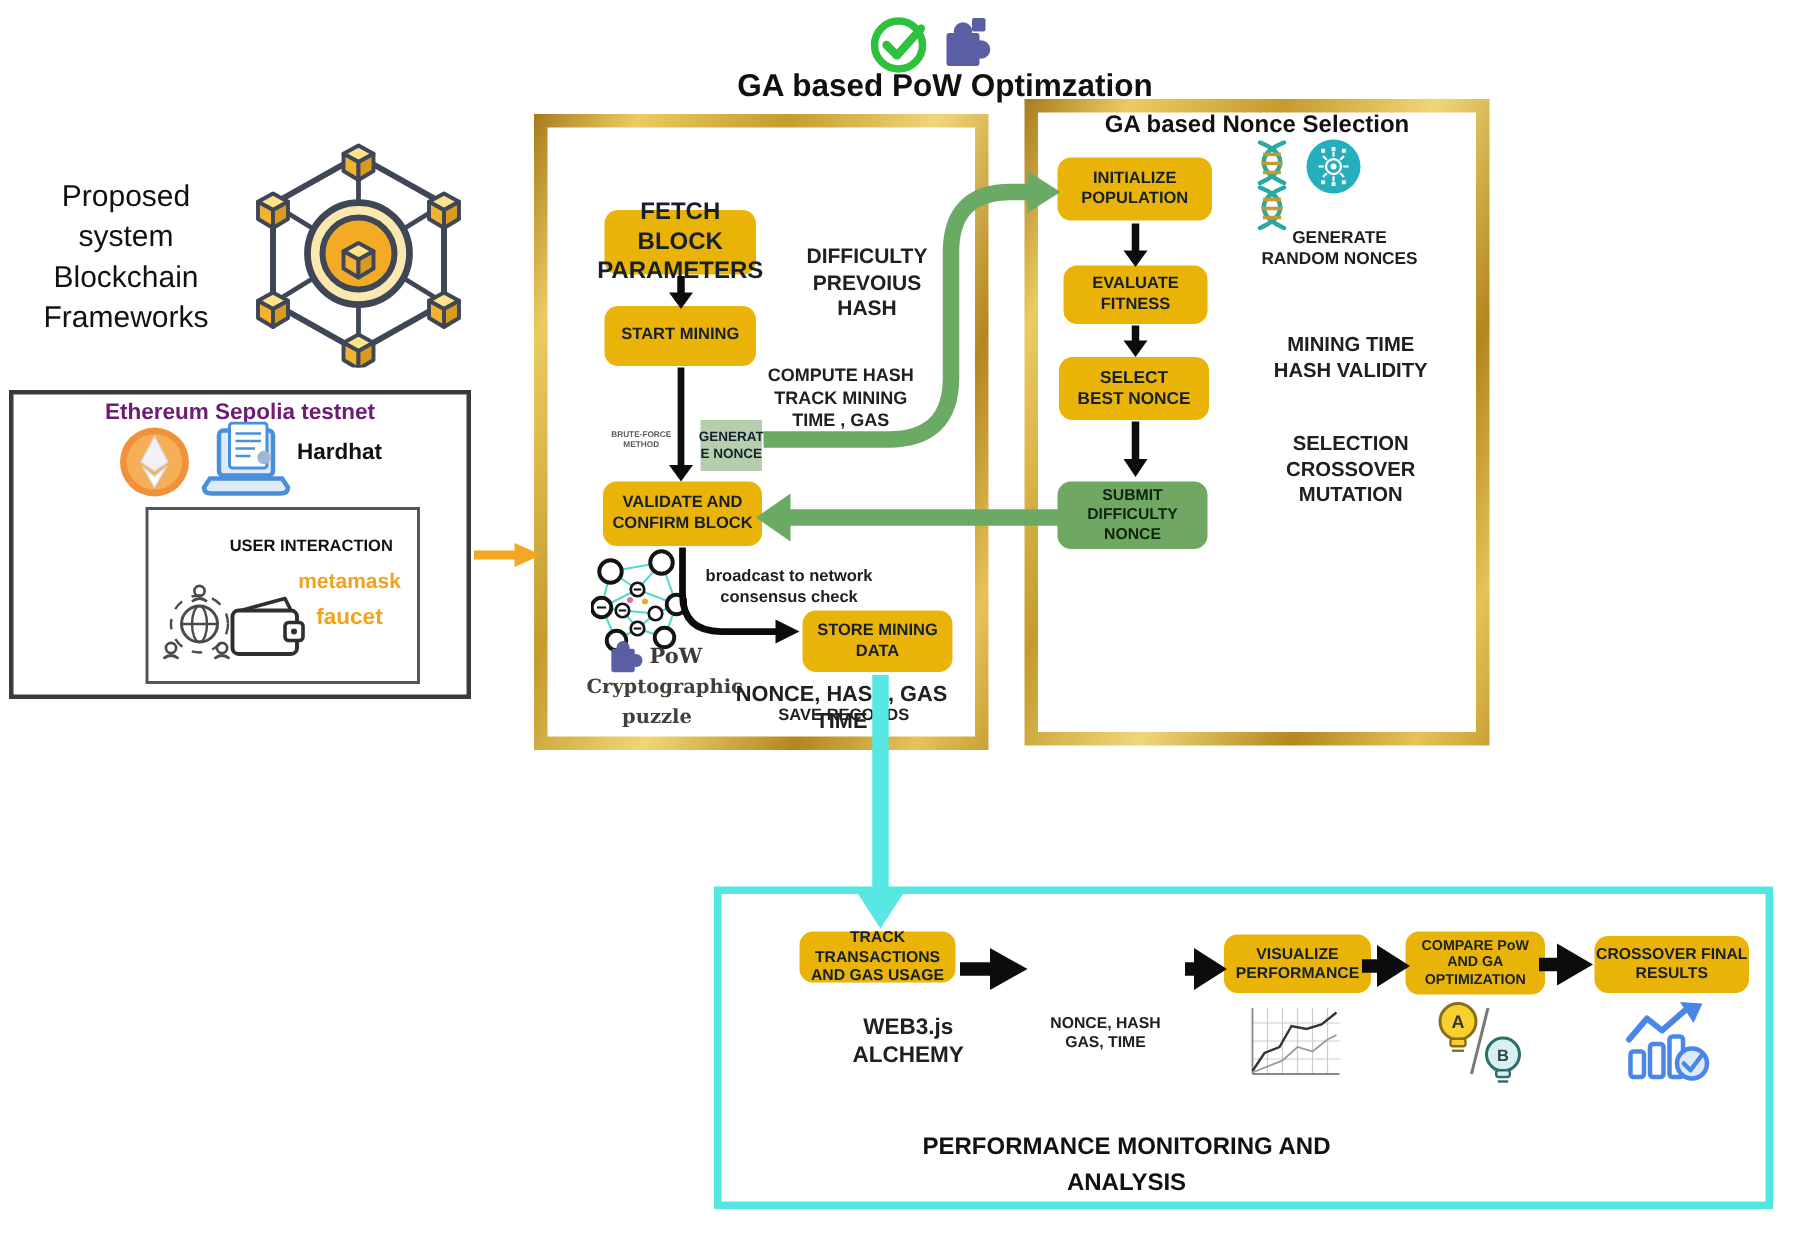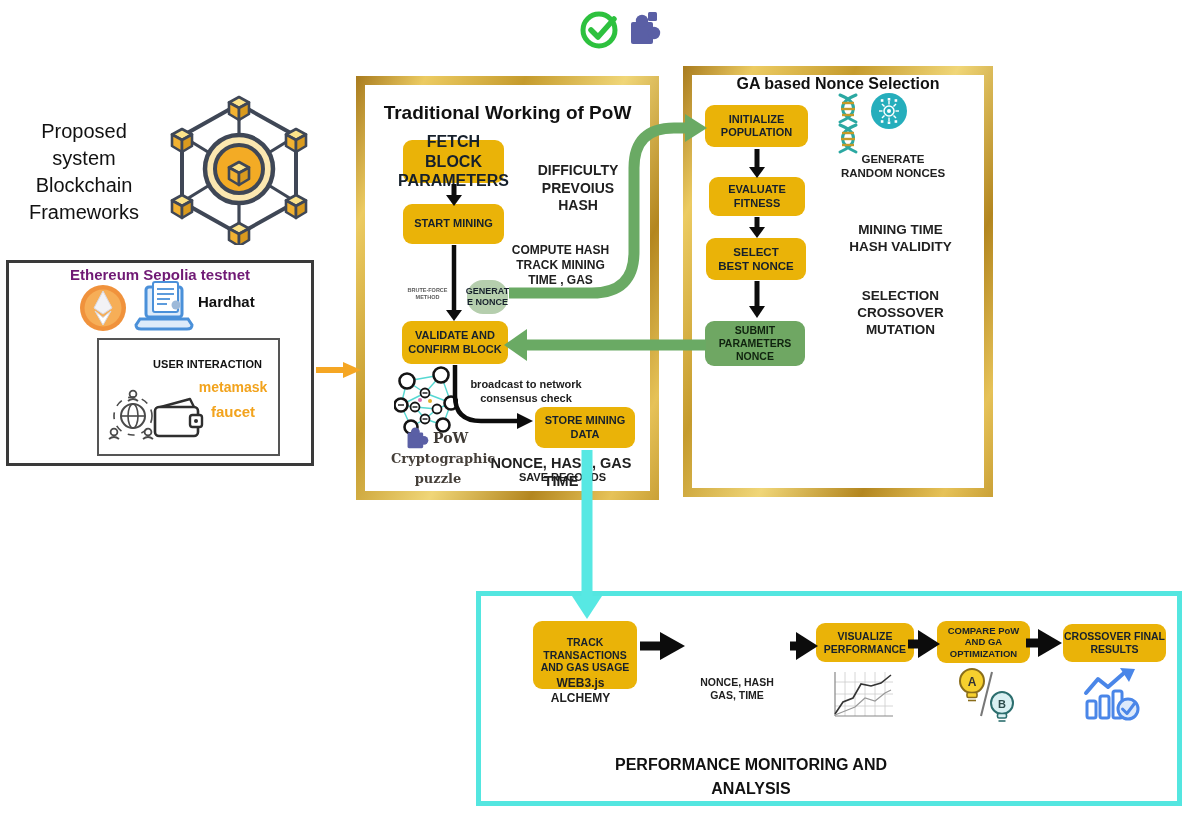--- a/index.html
+++ b/index.html
@@ -44,20 +44,21 @@
     <path d="M13 23 L20 30 L36 12" fill="none" stroke="#2dc13e" stroke-width="5.5" stroke-linecap="round" stroke-linejoin="round"></path>
   </svg>
   <svg class="abs" style="left:626px;top:10px;z-index:2" width="38" height="38" viewBox="0 0 38 38">
     <g fill="#5a5fa5">
       <rect x="5" y="12" width="22" height="22" rx="2"></rect>
       <circle cx="16" cy="11" r="6.2"></circle>
       <circle cx="28" cy="23" r="6.2"></circle>
       <rect x="22" y="2" width="9" height="9" rx="1.5"></rect>
     </g>
   </svg>
+  <div class="abs title" style="left:430px;top:46px;width:400px;font-size:21px">GA based PoW Optimzation</div>
 
   <div class="abs ml" style="left:10px;top:118px;width:148px;text-align:center;font-weight:normal;font-size:20px;line-height:27px;color:#111">Proposed
 system
 Blockchain
 Frameworks</div>
 
   <svg class="abs" style="left:160px;top:93px" width="158" height="152" viewBox="0 0 158 152">
     <defs>
       <g id="cube">
         <polygon points="0,-11 -10,-5.5 0,0 10,-5.5" fill="#fce38a" stroke="#3f4756" stroke-width="2.6" stroke-linejoin="round"></polygon>
@@ -121,34 +122,33 @@
     <path d="M36 50 Q41 46 46 50" fill="none" stroke="#4a4a4a" stroke-width="1.8"></path>
   </svg>
 
   <svg class="abs" style="left:152px;top:396px;z-index:2" width="52" height="44" viewBox="0 0 52 44">
     <path d="M5 12 L38 3 L42 11" fill="none" stroke="#2f2f2f" stroke-width="2.4" stroke-linejoin="round"></path>
     <rect x="3" y="11" width="43" height="29" rx="4" fill="#fff" stroke="#2f2f2f" stroke-width="2.6"></rect>
     <rect x="38" y="19" width="12" height="12" rx="2.5" fill="#fff" stroke="#2f2f2f" stroke-width="2.4"></rect>
     <circle cx="44" cy="25" r="2" fill="#2f2f2f"></circle>
   </svg>
 
-  <div class="abs title" style="left:366px;top:102px;width:283px;font-size:19px">Traditional Working of PoW</div>
 
   <div class="node" style="left:403px;top:140px;width:101px;height:43px;font-size:16px">FETCH BLOCK
 PARAMETERS</div>
   <div class="node" style="left:403px;top:204px;width:101px;height:40px;font-size:11px">START MINING</div>
   <div class="ann" style="left:518px;top:162px;width:120px;font-size:14px">DIFFICULTY
 PREVOIUS
 HASH</div>
   <div class="ann" style="left:503px;top:243px;width:115px;font-size:12px">COMPUTE HASH
 TRACK MINING
 TIME , GAS</div>
   <div class="ann" style="left:405px;top:287px;width:45px;font-size:5.5px;color:#5a5a5a">BRUTE-FORCE
 METHOD</div>
-  <div class="node" style="left:467px;top:280px;width:41px;height:34px;font-size:9px;background:#b5cead;border-radius:16px">GENERAT
+  <div class="node" style="left:467px;top:280px;width:41px;height:34px;font-size:9px;background:#b5cead;border-radius:0">GENERAT
 E NONCE</div>
   <div class="node" style="left:402px;top:321px;width:106px;height:43px;font-size:11px">VALIDATE AND
 CONFIRM BLOCK</div>
 
   <svg class="abs" style="left:394px;top:366px;z-index:2" width="64" height="68" viewBox="0 0 64 68">
     <g stroke="#56d8d2" stroke-width="1.4">
       <line x1="13" y1="15" x2="47" y2="9"></line>
         <line x1="13" y1="15" x2="31" y2="27"></line>
       <line x1="47" y1="9" x2="31" y2="27"></line>
         <line x1="7" y1="39" x2="31" y2="27"></line>
@@ -210,21 +210,21 @@
 
   <div class="abs title" style="left:693px;top:75px;width:290px;font-size:16px">GA based Nonce Selection</div>
 
   <div class="node" style="left:705px;top:105px;width:103px;height:42px;font-size:11px">INITIALIZE
 POPULATION</div>
   <div class="node" style="left:709px;top:177px;width:96px;height:39px;font-size:11px">EVALUATE
 FITNESS</div>
   <div class="node" style="left:706px;top:238px;width:100px;height:42px;font-size:11.5px">SELECT
 BEST NONCE</div>
   <div class="node" style="left:705px;top:321px;width:100px;height:45px;font-size:10.5px;background:#6fa763;color:#10230f">SUBMIT
-PARAMETERS
+DIFFICULTY
 NONCE</div>
 
   <svg class="abs" style="left:833px;top:93px;z-index:2" width="30" height="62" viewBox="0 0 30 62">
     <g fill="none" stroke="#2ba8a2" stroke-width="3" stroke-linecap="round">
       <path d="M7 2 C 25 9, 25 21, 7 29"></path>
       <path d="M23 2 C 5 9, 5 21, 23 29"></path>
       <path d="M7 32 C 25 39, 25 51, 7 59"></path>
       <path d="M23 32 C 5 39, 5 51, 23 59"></path>
     </g>
     <g stroke="#c49a2a" stroke-width="2.4">
@@ -261,24 +261,24 @@
   </svg>
 
   <div class="ann" style="left:828px;top:152px;width:130px;font-size:11.5px">GENERATE
 RANDOM NONCES</div>
   <div class="ann" style="left:838px;top:222px;width:125px;font-size:13.5px">MINING TIME
 HASH VALIDITY</div>
   <div class="ann" style="left:843px;top:288px;width:115px;font-size:13.5px">SELECTION
 CROSSOVER
 MUTATION</div>
 
-  <div class="node" style="left:533px;top:621px;width:104px;height:68px;font-size:10.5px">TRACK
+  <div class="node" style="left:533px;top:621px;width:104px;height:34px;font-size:10.5px">TRACK
 TRANSACTIONS
 AND GAS USAGE</div>
-  <div class="ann" style="left:543px;top:676px;width:75px;font-size:12px">WEB3.js
+  <div class="ann" style="left:568px;top:676px;width:75px;font-size:15px">WEB3.js
 ALCHEMY</div>
   <div class="ann" style="left:697px;top:676px;width:80px;font-size:10.5px">NONCE, HASH
 GAS, TIME</div>
   <div class="node" style="left:816px;top:623px;width:98px;height:39px;font-size:10.5px">VISUALIZE
 PERFORMANCE</div>
   <div class="node" style="left:937px;top:621px;width:93px;height:42px;font-size:9.5px">COMPARE PoW
 AND GA
 OPTIMIZATION</div>
   <div class="node" style="left:1063px;top:624px;width:103px;height:38px;font-size:10.5px">CROSSOVER FINAL
 RESULTS</div>

